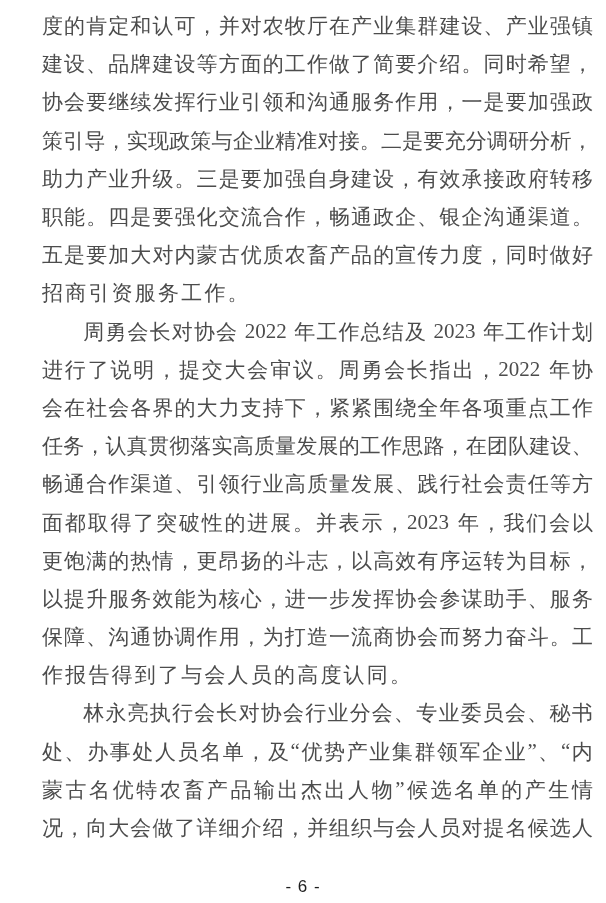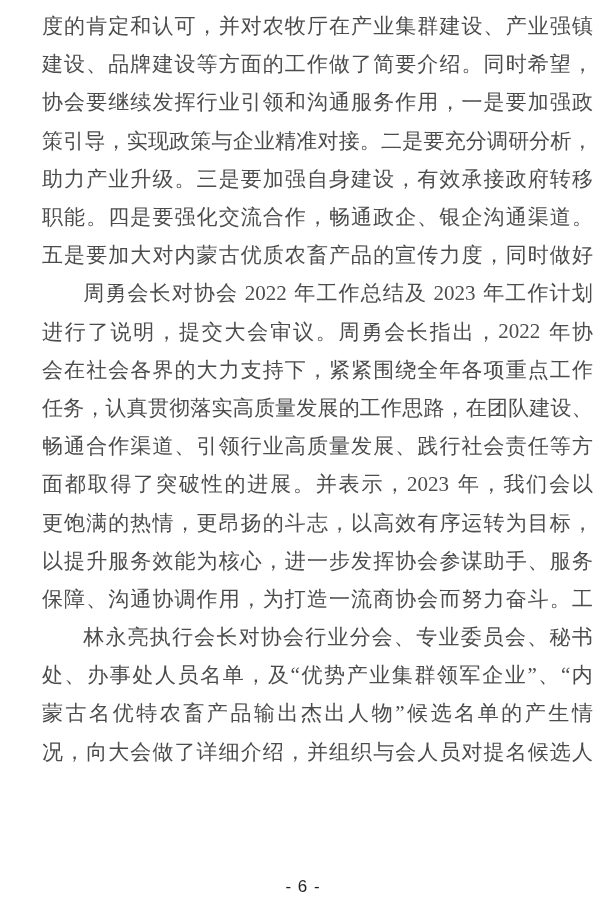--- a/index.html
+++ b/index.html
@@ -60,29 +60,31 @@
 
 <div class="page">
   <div class="body-text" id="body-text" style="color: rgb(76, 76, 76);">
       <div class="line justify"><span>度</span><span>的</span><span>肯</span><span>定</span><span>和</span><span>认</span><span>可</span><span>，</span><span>并</span><span>对</span><span>农</span><span>牧</span><span>厅</span><span>在</span><span>产</span><span>业</span><span>集</span><span>群</span><span>建</span><span>设</span><span>、</span><span>产</span><span>业</span><span>强</span><span>镇</span></div>
       <div class="line justify"><span>建</span><span>设</span><span>、</span><span>品</span><span>牌</span><span>建</span><span>设</span><span>等</span><span>方</span><span>面</span><span>的</span><span>工</span><span>作</span><span>做</span><span>了</span><span>简</span><span>要</span><span>介</span><span>绍</span><span>。</span><span>同</span><span>时</span><span>希</span><span>望</span><span>，</span></div>
       <div class="line justify"><span>协</span><span>会</span><span>要</span><span>继</span><span>续</span><span>发</span><span>挥</span><span>行</span><span>业</span><span>引</span><span>领</span><span>和</span><span>沟</span><span>通</span><span>服</span><span>务</span><span>作</span><span>用</span><span>，</span><span>一</span><span>是</span><span>要</span><span>加</span><span>强</span><span>政</span></div>
       <div class="line justify"><span>策</span><span>引</span><span>导</span><span>，</span><span>实</span><span>现</span><span>政</span><span>策</span><span>与</span><span>企</span><span>业</span><span>精</span><span>准</span><span>对</span><span>接</span><span>。</span><span>二</span><span>是</span><span>要</span><span>充</span><span>分</span><span>调</span><span>研</span><span>分</span><span>析</span><span>，</span></div>
       <div class="line justify"><span>助</span><span>力</span><span>产</span><span>业</span><span>升</span><span>级</span><span>。</span><span>三</span><span>是</span><span>要</span><span>加</span><span>强</span><span>自</span><span>身</span><span>建</span><span>设</span><span>，</span><span>有</span><span>效</span><span>承</span><span>接</span><span>政</span><span>府</span><span>转</span><span>移</span></div>
       <div class="line justify"><span>职</span><span>能</span><span>。</span><span>四</span><span>是</span><span>要</span><span>强</span><span>化</span><span>交</span><span>流</span><span>合</span><span>作</span><span>，</span><span>畅</span><span>通</span><span>政</span><span>企</span><span>、</span><span>银</span><span>企</span><span>沟</span><span>通</span><span>渠</span><span>道</span><span>。</span></div>
       <div class="line justify"><span>五</span><span>是</span><span>要</span><span>加</span><span>大</span><span>对</span><span>内</span><span>蒙</span><span>古</span><span>优</span><span>质</span><span>农</span><span>畜</span><span>产</span><span>品</span><span>的</span><span>宣</span><span>传</span><span>力</span><span>度</span><span>，</span><span>同</span><span>时</span><span>做</span><span>好</span></div>
+      <div class="line plainline"><span class="plain">招商引资服务工作。</span></div>
       <div class="line justify"><span class="indent-spacer"></span><span>周</span><span>勇</span><span>会</span><span>长</span><span>对</span><span>协</span><span>会</span><span> </span><span>2022</span><span> </span><span>年</span><span>工</span><span>作</span><span>总</span><span>结</span><span>及</span><span> </span><span>2023</span><span> </span><span>年</span><span>工</span><span>作</span><span>计</span><span>划</span></div>
       <div class="line justify"><span>进</span><span>行</span><span>了</span><span>说</span><span>明</span><span>，</span><span>提</span><span>交</span><span>大</span><span>会</span><span>审</span><span>议</span><span>。</span><span>周</span><span>勇</span><span>会</span><span>长</span><span>指</span><span>出</span><span>，</span><span>2022</span><span> </span><span>年</span><span>协</span></div>
       <div class="line justify"><span>会</span><span>在</span><span>社</span><span>会</span><span>各</span><span>界</span><span>的</span><span>大</span><span>力</span><span>支</span><span>持</span><span>下</span><span>，</span><span>紧</span><span>紧</span><span>围</span><span>绕</span><span>全</span><span>年</span><span>各</span><span>项</span><span>重</span><span>点</span><span>工</span><span>作</span></div>
       <div class="line justify"><span>任</span><span>务</span><span>，</span><span>认</span><span>真</span><span>贯</span><span>彻</span><span>落</span><span>实</span><span>高</span><span>质</span><span>量</span><span>发</span><span>展</span><span>的</span><span>工</span><span>作</span><span>思</span><span>路</span><span>，</span><span>在</span><span>团</span><span>队</span><span>建</span><span>设</span><span>、</span></div>
       <div class="line justify"><span>畅</span><span>通</span><span>合</span><span>作</span><span>渠</span><span>道</span><span>、</span><span>引</span><span>领</span><span>行</span><span>业</span><span>高</span><span>质</span><span>量</span><span>发</span><span>展</span><span>、</span><span>践</span><span>行</span><span>社</span><span>会</span><span>责</span><span>任</span><span>等</span><span>方</span></div>
       <div class="line justify"><span>面</span><span>都</span><span>取</span><span>得</span><span>了</span><span>突</span><span>破</span><span>性</span><span>的</span><span>进</span><span>展</span><span>。</span><span>并</span><span>表</span><span>示</span><span>，</span><span>2023</span><span> </span><span>年</span><span>，</span><span>我</span><span>们</span><span>会</span><span>以</span></div>
       <div class="line justify"><span>更</span><span>饱</span><span>满</span><span>的</span><span>热</span><span>情</span><span>，</span><span>更</span><span>昂</span><span>扬</span><span>的</span><span>斗</span><span>志</span><span>，</span><span>以</span><span>高</span><span>效</span><span>有</span><span>序</span><span>运</span><span>转</span><span>为</span><span>目</span><span>标</span><span>，</span></div>
       <div class="line justify"><span>以</span><span>提</span><span>升</span><span>服</span><span>务</span><span>效</span><span>能</span><span>为</span><span>核</span><span>心</span><span>，</span><span>进</span><span>一</span><span>步</span><span>发</span><span>挥</span><span>协</span><span>会</span><span>参</span><span>谋</span><span>助</span><span>手</span><span>、</span><span>服</span><span>务</span></div>
       <div class="line justify"><span>保</span><span>障</span><span>、</span><span>沟</span><span>通</span><span>协</span><span>调</span><span>作</span><span>用</span><span>，</span><span>为</span><span>打</span><span>造</span><span>一</span><span>流</span><span>商</span><span>协</span><span>会</span><span>而</span><span>努</span><span>力</span><span>奋</span><span>斗</span><span>。</span><span>工</span></div>
+      <div class="line plainline"><span class="plain">作报告得到了与会人员的高度认同。</span></div>
       <div class="line justify"><span class="indent-spacer"></span><span>林</span><span>永</span><span>亮</span><span>执</span><span>行</span><span>会</span><span>长</span><span>对</span><span>协</span><span>会</span><span>行</span><span>业</span><span>分</span><span>会</span><span>、</span><span>专</span><span>业</span><span>委</span><span>员</span><span>会</span><span>、</span><span>秘</span><span>书</span></div>
       <div class="line justify"><span>处</span><span>、</span><span>办</span><span>事</span><span>处</span><span>人</span><span>员</span><span>名</span><span>单</span><span>，</span><span>及</span><span>“</span><span>优</span><span>势</span><span>产</span><span>业</span><span>集</span><span>群</span><span>领</span><span>军</span><span>企</span><span>业</span><span>”</span><span>、</span><span>“</span><span>内</span></div>
       <div class="line justify"><span>蒙</span><span>古</span><span>名</span><span>优</span><span>特</span><span>农</span><span>畜</span><span>产</span><span>品</span><span>输</span><span>出</span><span>杰</span><span>出</span><span>人</span><span>物</span><span>”</span><span>候</span><span>选</span><span>名</span><span>单</span><span>的</span><span>产</span><span>生</span><span>情</span></div>
       <div class="line justify"><span>况</span><span>，</span><span>向</span><span>大</span><span>会</span><span>做</span><span>了</span><span>详</span><span>细</span><span>介</span><span>绍</span><span>，</span><span>并</span><span>组</span><span>织</span><span>与</span><span>会</span><span>人</span><span>员</span><span>对</span><span>提</span><span>名</span><span>候</span><span>选</span><span>人</span></div>
     </div>
   <div class="footer">
     <span>- 6 -</span>
   </div>
 </div>
 

